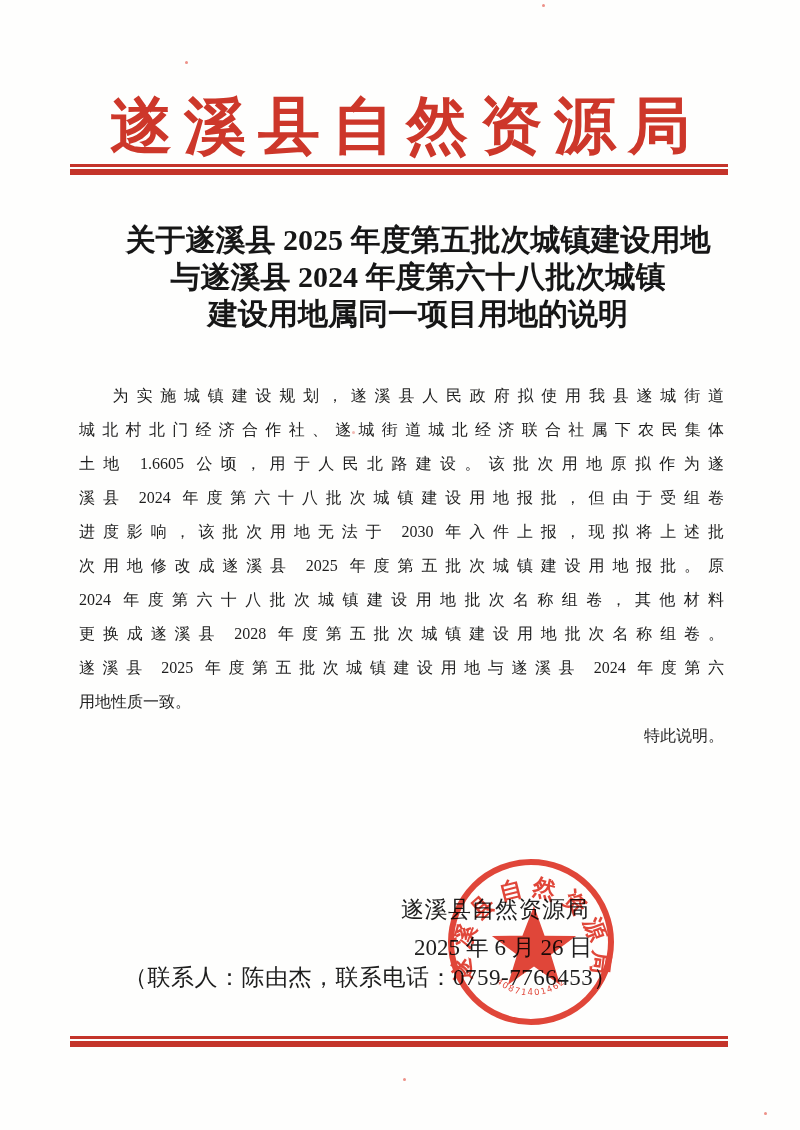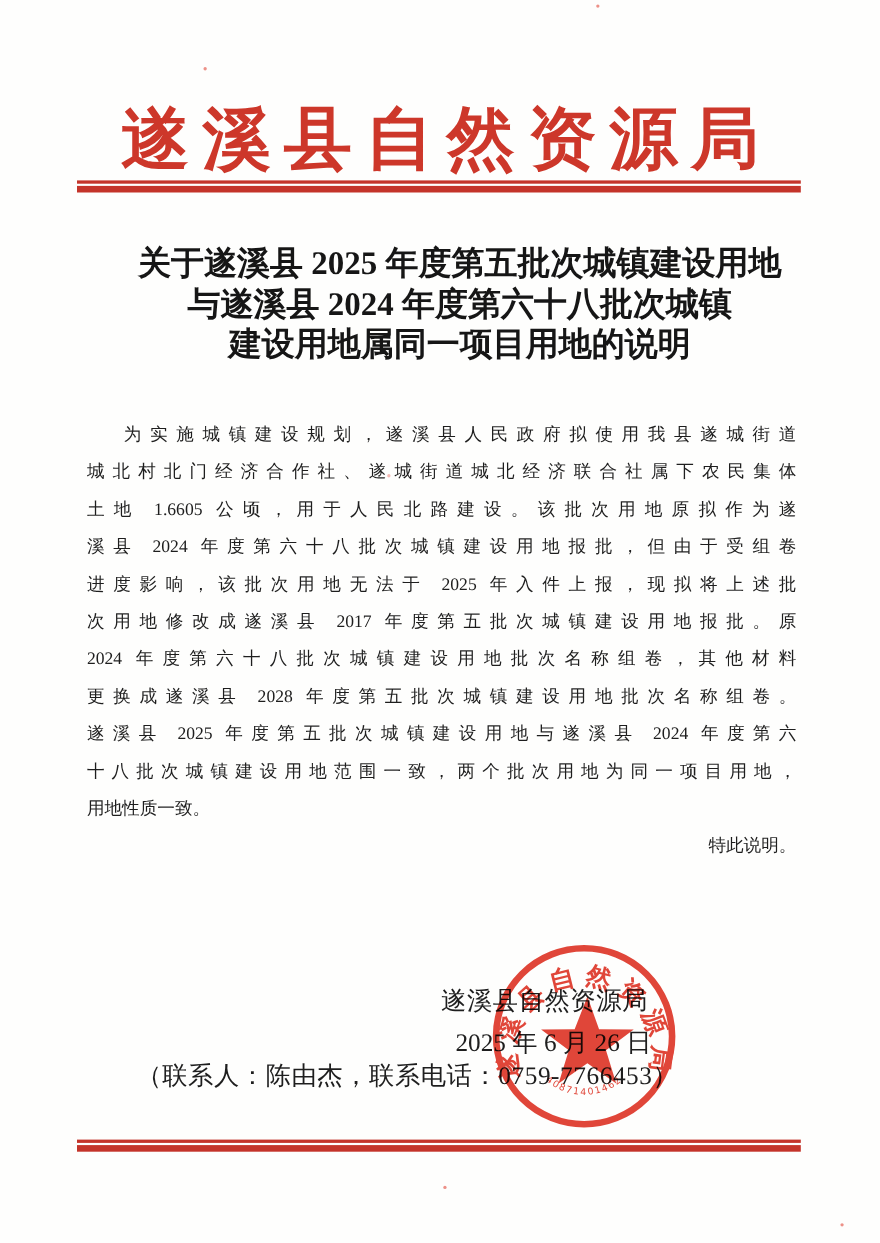--- a/index.html
+++ b/index.html
@@ -86,26 +86,25 @@
     <div>关于遂溪县 2025 年度第五批次城镇建设用地</div>
     <div>与遂溪县 2024 年度第六十八批次城镇</div>
     <div>建设用地属同一项目用地的说明</div>
   </div>
 
   <div class="body-text">
     <div class="body-line fill indent">为实施城镇建设规划，遂溪县人民政府拟使用我县遂城街道</div>
     <div class="body-line fill">城北村北门经济合作社、遂城街道城北经济联合社属下农民集体</div>
     <div class="body-line fill">土地 1.6605 公顷，用于人民北路建设。该批次用地原拟作为遂</div>
     <div class="body-line fill">溪县 2024 年度第六十八批次城镇建设用地报批，但由于受组卷</div>
-    <div class="body-line fill">进度影响，该批次用地无法于 2025 年入件上报，现拟将上述批</div>
-    <div class="body-line fill">次用地修改成遂溪县 2017 年度第五批次城镇建设用地报批。原</div>
+    <div class="body-line fill">进度影响，该批次用地无法于 2030 年入件上报，现拟将上述批</div>
+    <div class="body-line fill">次用地修改成遂溪县 2025 年度第五批次城镇建设用地报批。原</div>
     <div class="body-line fill">2024 年度第六十八批次城镇建设用地批次名称组卷，其他材料</div>
     <div class="body-line fill">更换成遂溪县 2028 年度第五批次城镇建设用地批次名称组卷。</div>
     <div class="body-line fill">遂溪县 2025 年度第五批次城镇建设用地与遂溪县 2024 年度第六</div>
-    <div class="body-line fill">十八批次城镇建设用地范围一致，两个批次用地为同一项目用地，</div>
     <div class="body-line">用地性质一致。</div>
     <div class="body-line closing-line">特此说明。</div>
   </div>
 
   <div class="signoff-agency">遂溪县自然资源局</div>
   <div class="signoff-date">2025 年 6 月 26 日</div>
   <div class="contact-line">（联系人：陈由杰，联系电话：0759-7766453）</div>
 
   <svg class="seal" viewBox="0 0 172 172">
     <circle cx="86" cy="86" r="80" fill="none" stroke="#df3628" stroke-width="6"></circle>

